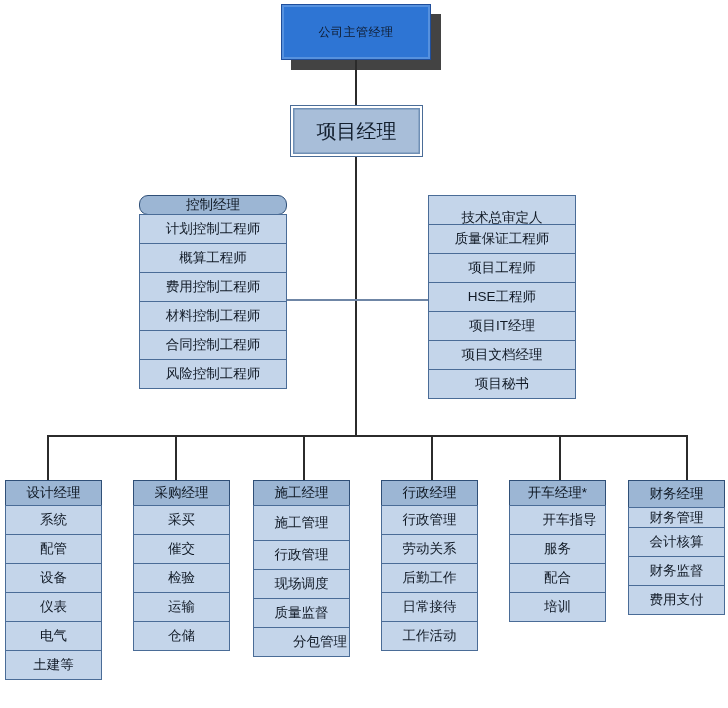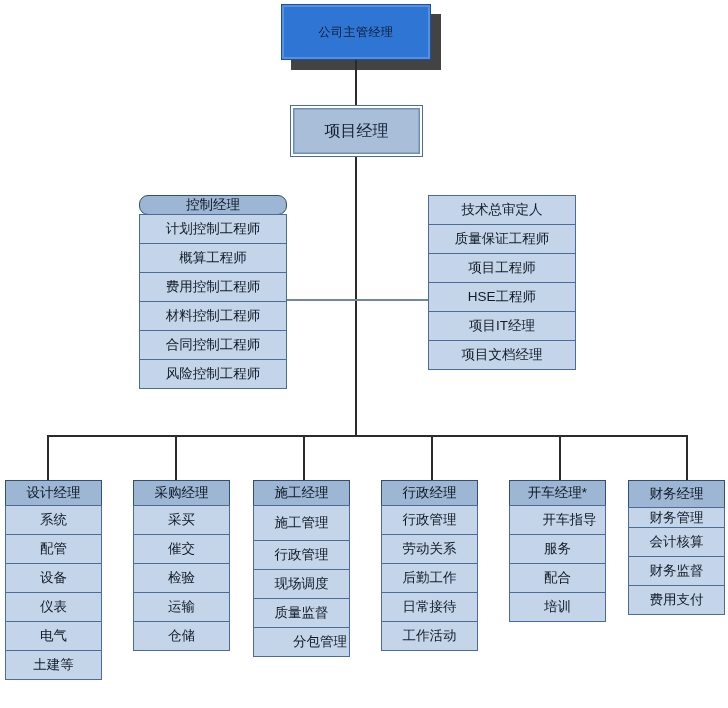--- a/index.html
+++ b/index.html
@@ -60,21 +60,21 @@
     position: absolute;
     background: #a8bed9;
     border: 1.5px solid #4a6c97;
     box-shadow: inset 0 0 0 2px #ffffff, inset 0 0 0 3.5px #6f8fb5;
     display: flex;
     align-items: center;
     justify-content: center;
     box-sizing: border-box;
   }
   .pm-box .label {
-    font-size: 16px;
+    font-size: 20px;
     color: #14202f;
     white-space: nowrap;
   }
 
   
   .col {
     position: absolute;
     box-sizing: border-box;
   }
   .cell {
@@ -143,37 +143,40 @@
     </div>
     <div class="cell" style="height:30px;">
       <span class="label">合同控制工程师</span>
     </div>
     <div class="cell" style="height:30px;">
       <span class="label">风险控制工程师</span>
     </div>
   </div>
 
   <div class="col" style="left:428px; top:195px; width:148px;">
-    <div class="cell" style="height:30px;">
+    <div class="cell" style="height:30px;align-items:flex-end;">
       <span class="label">技术总审定人</span>
     </div>
     <div class="cell" style="height:30px;">
       <span class="label">质量保证工程师</span>
     </div>
     <div class="cell" style="height:30px;">
       <span class="label">项目工程师</span>
     </div>
     <div class="cell" style="height:30px;">
       <span class="label">HSE工程师</span>
     </div>
     <div class="cell" style="height:30px;">
       <span class="label">项目IT经理</span>
     </div>
     <div class="cell" style="height:30px;">
       <span class="label">项目文档经理</span>
+    </div>
+    <div class="cell" style="height:30px;">
+      <span class="label">项目秘书</span>
     </div>
   </div>
 
   <div class="line h" style="left:47px; top:435px; width:640px; height:1.6px;"></div>
 
   <div class="line v" style="left:47px;  top:435px; height:45px;"></div>
   <div class="line v" style="left:175px; top:435px; height:45px;"></div>
   <div class="line v" style="left:303px; top:435px; height:45px;"></div>
   <div class="line v" style="left:431px; top:435px; height:45px;"></div>
   <div class="line v" style="left:559px; top:435px; height:45px;"></div>

